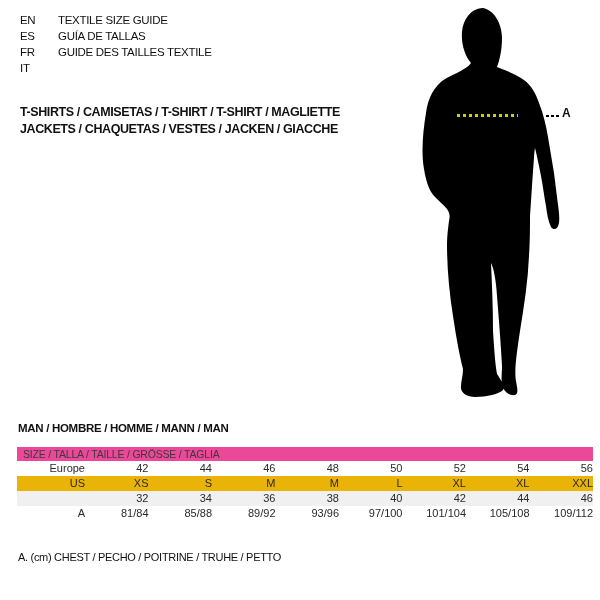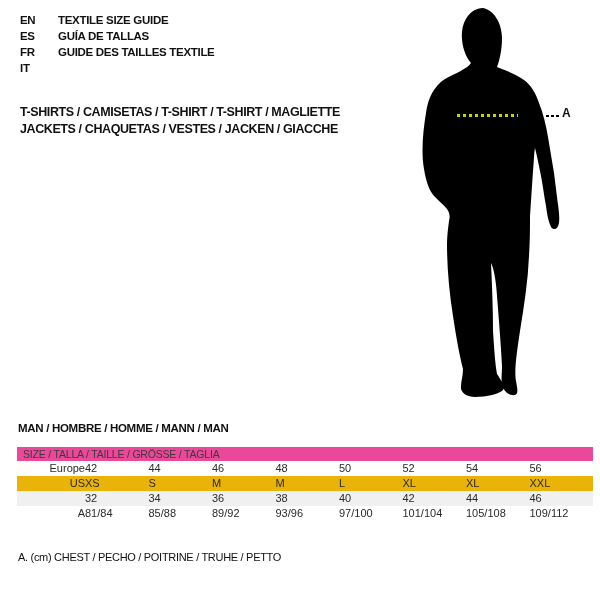--- a/index.html
+++ b/index.html
@@ -22,21 +22,21 @@
   
   .lang-block {
     position: absolute;
     left: 20px;
     top: 12px;
   }
   .lang-row {
     display: flex;
     line-height: 16px;
     font-size: 11.5px;
-    font-weight: bold;
+    font-weight: normal;
     letter-spacing: -0.3px;
     white-space: nowrap;
   }
   .lang-code {
     width: 38px;
     flex: 0 0 38px;
   }
 
   
   .cat-block {
@@ -125,21 +125,21 @@
     font-size: 11px;
     color: #2a2a2a;
   }
   .table-row.shade { background: #f0f0f0; }
   .row-label {
     text-align: right;
     padding-left: 6px;
     white-space: nowrap;
   }
   .cell-val {
-    text-align: left;
+    text-align: right;
     white-space: nowrap;
   }
 
   
   .footnote {
     position: absolute;
     left: 18px;
     top: 551px;
     font-size: 11px;
     font-weight: normal;

